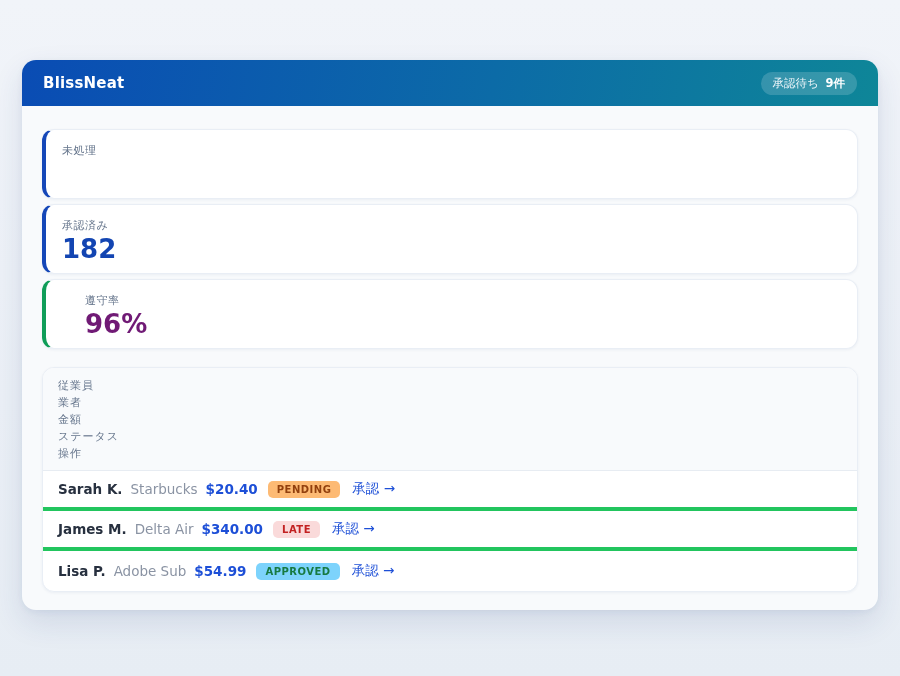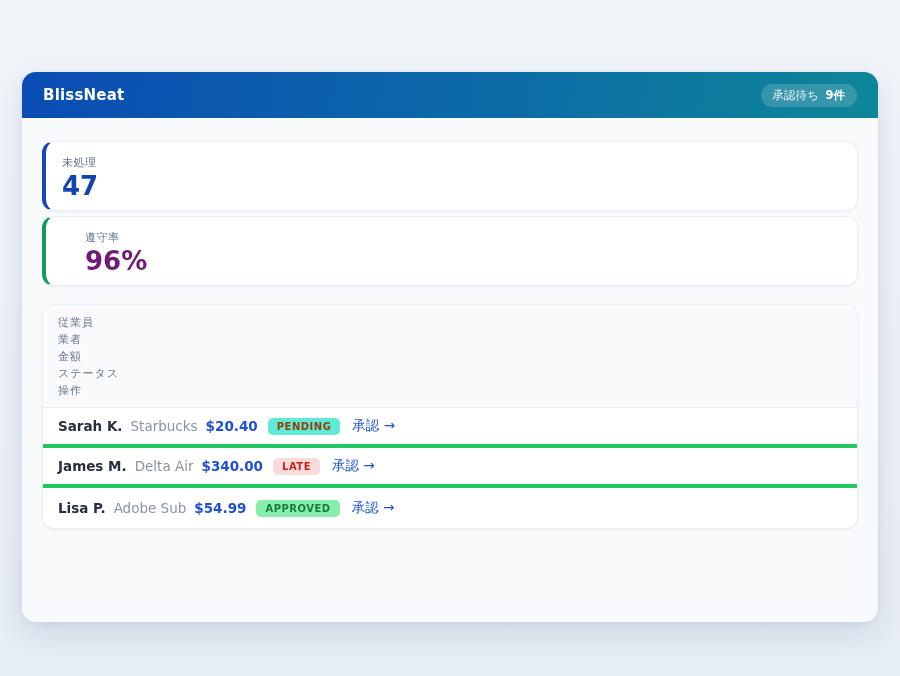--- a/index.html
+++ b/index.html
@@ -3,21 +3,21 @@
 <meta charset="utf-8">
 <style>
   * { box-sizing: border-box; margin: 0; padding: 0; }
   html, body {
     width: 900px; height: 676px;
     font-family: "DejaVu Sans", "Liberation Sans", sans-serif;
     background: linear-gradient(180deg, #f1f4f9 0%, #e7edf4 100%);
     overflow: hidden;
   }
   .panel {
-    position: absolute; left: 22px; top: 72px;
+    position: absolute; left: 22px; top: 60px;
     width: 856px; height: 550px;
     background: #f8fafc;
     border-radius: 14px;
     box-shadow: 0 12px 30px rgba(30, 60, 120, 0.12), 0 2px 6px rgba(30,60,120,0.06);
     overflow: hidden;
   }
   .app-header {
     height: 46px;
     display: flex; align-items: center; justify-content: space-between;
     padding: 0 21px;
@@ -72,45 +72,48 @@
     font-size: 13.5px;
   }
   .t-row:last-child { border-bottom: none; }
   .emp { font-weight: bold; color: #27303f; }
   .vendor { color: #8a93a3; }
   .amount { font-weight: bold; color: #1d4fd7; }
   .badge {
     font-size: 10px; font-weight: bold; letter-spacing: 0.5px;
     padding: 3px 9px; border-radius: 5px; margin-left: 2px;
   }
-  .badge.pending  { background: #5eead4; color: #92400e; }
+  .badge.pending  { background: #fdba74; color: #92400e; }
   .badge.late     { background: #fadada; color: #c22222; }
-  .badge.approved { background: #86efac; color: #177a41; }
+  .badge.approved { background: #7dd3fc; color: #177a41; }
   .action { color: #1d4fd7; margin-left: 4px; cursor: pointer; text-decoration: none; }
 </style>
 </head>
 <body>
 
 <div class="panel">
 
   <div class="app-header">
     <div class="app-title">BlissNeat</div>
     <div class="header-badge">
       <span>承認待ち</span>
       <b>9件</b>
     </div>
   </div>
 
   <div class="content">
 
     <div class="stat-card">
       <div class="stat-label">未処理</div>
-      <div class="stat-value">47</div>
     </div>
 
+    <div class="stat-card">
+      <div class="stat-label">承認済み</div>
+      <div class="stat-value">182</div>
+    </div>
 
 
     <div class="stat-card green">
       <div class="stat-label">遵守率</div>
       <div class="stat-value">96%</div>
     </div>
 
     <div class="table-card">
       <div class="table-head">
         <span>従業員</span>

